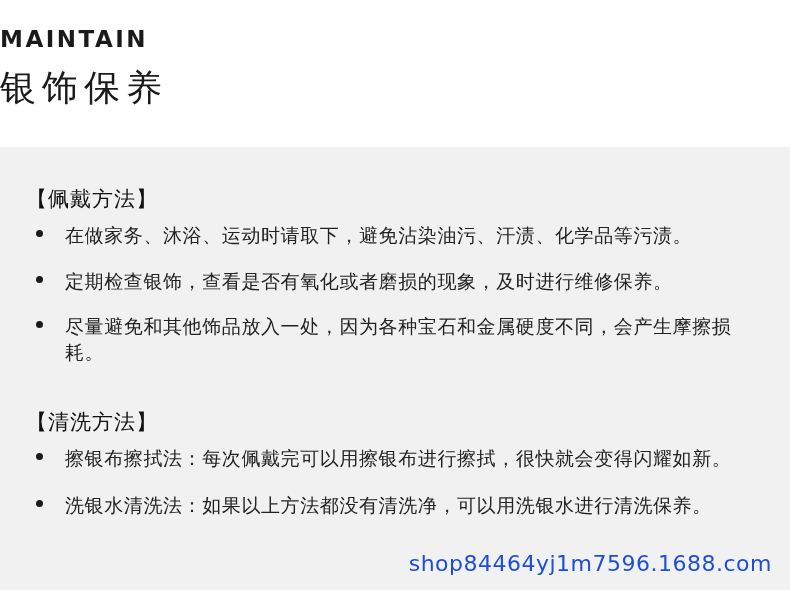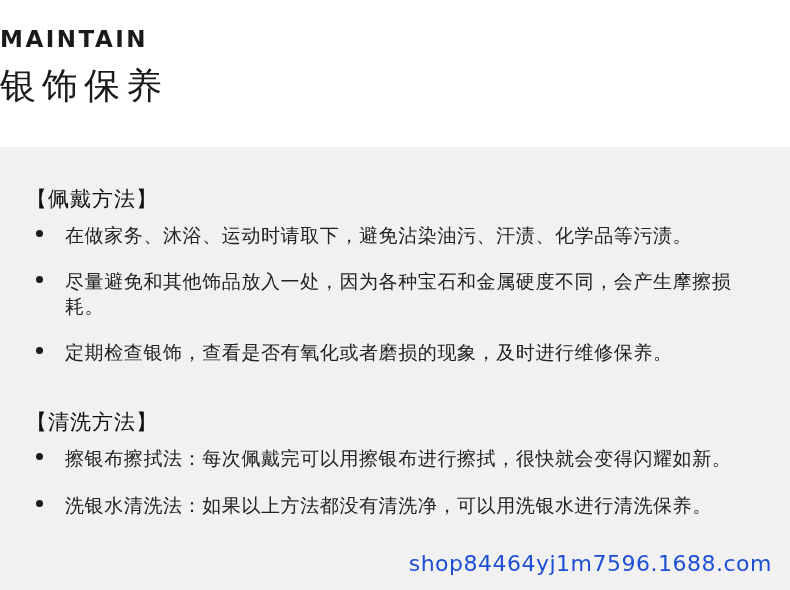--- a/index.html
+++ b/index.html
@@ -36,21 +36,21 @@
     letter-spacing: 2.5px;
     color: #1a1a1a;
     font-family: "DejaVu Sans", sans-serif;
     line-height: 1.2;
   }
   .header-cn {
     margin-top: 12px;
     font-size: 36px;
     letter-spacing: 6px;
     color: #1a1a1a;
-    font-family: Liberation Mono, monospace;
+    font-family: Liberation Serif, serif;
     font-weight: 400;
     line-height: 1.25;
   }
   .body-panel {
     position: absolute;
     top: 147px;
     left: 0;
     width: 790px;
     height: 551px;
     background: #f1f1f1;
@@ -126,25 +126,25 @@
 
     <div class="section section-1">
       <div class="section-title">【佩戴方法】</div>
       <ul class="bullet-list">
         <li class="bullet-item">
           <span class="bullet-dot"></span>
           <span class="bullet-text">在做家务、沐浴、运动时请取下，避免沾染油污、汗渍、化学品等污渍。</span>
         </li>
         <li class="bullet-item">
           <span class="bullet-dot"></span>
-          <span class="bullet-text">尽量避免和其他饰品放入一处，因为各种宝石和金属硬度不同，会产生摩擦损耗。</span>
+          <span class="bullet-text">定期检查银饰，查看是否有氧化或者磨损的现象，及时进行维修保养。</span>
         </li>
         <li class="bullet-item">
           <span class="bullet-dot"></span>
-          <span class="bullet-text">定期检查银饰，查看是否有氧化或者磨损的现象，及时进行维修保养。</span>
+          <span class="bullet-text">尽量避免和其他饰品放入一处，因为各种宝石和金属硬度不同，会产生摩擦损耗。</span>
         </li>
       </ul>
     </div>
 
     <div class="section section-2">
       <div class="section-title">【清洗方法】</div>
       <ul class="bullet-list">
         <li class="bullet-item">
           <span class="bullet-dot"></span>
           <span class="bullet-text">擦银布擦拭法：每次佩戴完可以用擦银布进行擦拭，很快就会变得闪耀如新。</span>

